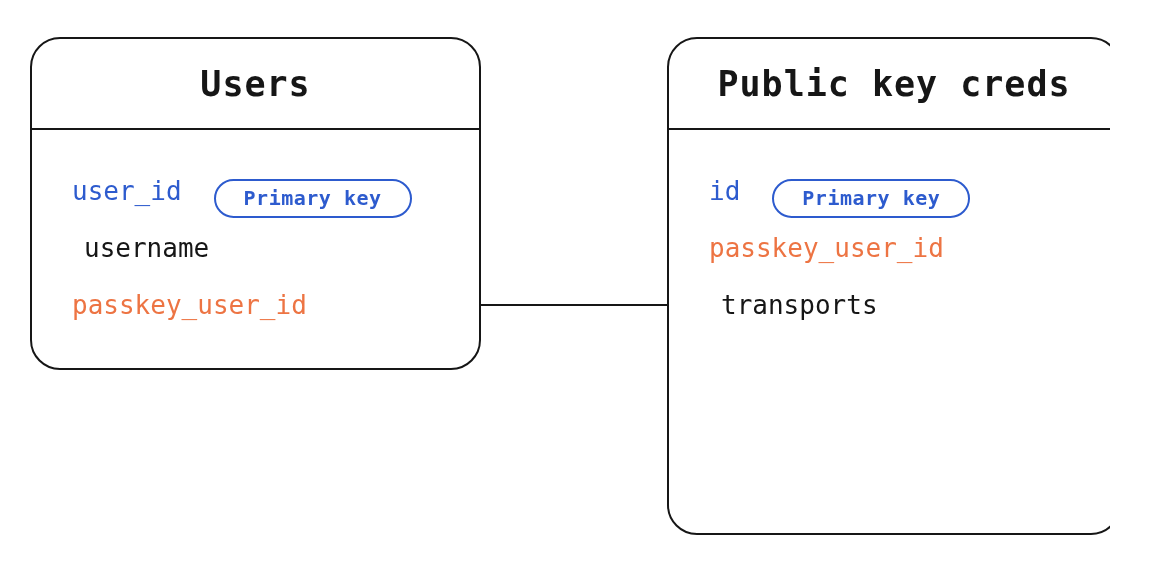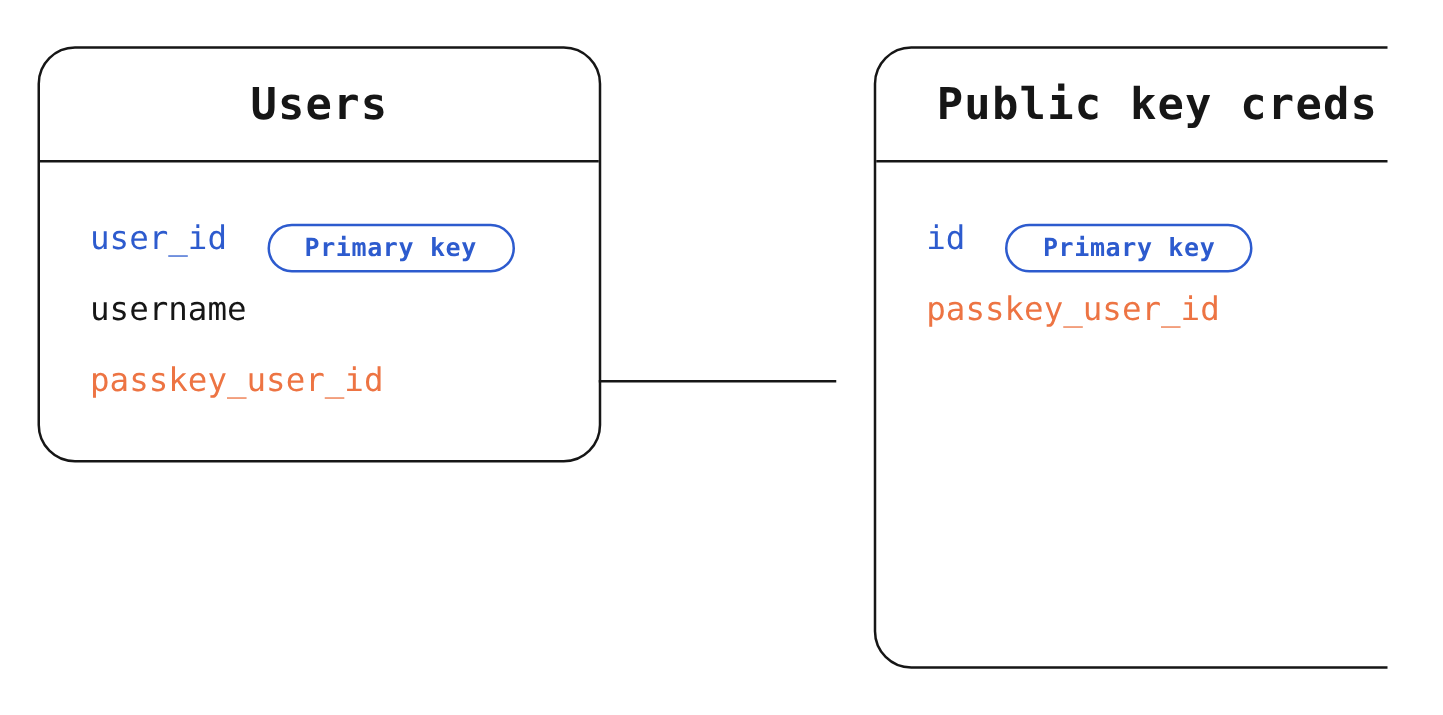--- a/index.html
+++ b/index.html
@@ -26,21 +26,21 @@
     border-radius: 30px;
     box-sizing: border-box;
   }
   .table-box.users {
     left: 30px;
     top: 37px;
     width: 451px;
     height: 333px;
   }
   .table-box.creds {
-    left: 699px;
+    left: 667px;
     top: 37px;
     width: 454px;
     height: 498px;
   }
   .table-header {
     height: 89px;
     border-bottom: 2px solid var(--line-black, #161616);
     display: flex;
     align-items: center;
     justify-content: center;
@@ -55,21 +55,21 @@
   .field-row {
     height: 57px;
     display: flex;
     align-items: center;
   }
   .field-label {
     font-size: 26px;
     white-space: pre;
   }
   .c-primary { color: var(--primary-key-blue, #2d5bce); }
-  .c-default { color: var(--text-black, #161616); }
+  .c-default { color: var(--text-black, #161616); margin-left: 12px; }
   .c-foreign { color: var(--foreign-key-orange, #ed7443); }
   .pk-badge {
     margin-left: 32px;
     display: inline-flex;
     align-items: center;
     justify-content: center;
     border: 2px solid var(--primary-key-blue, #2d5bce);
     border-radius: 999px;
     padding: 5px 28px 6px 28px;
     font-size: 20px;
@@ -114,16 +114,19 @@
   <div class="table-box creds">
     <div class="table-header">Public key creds</div>
     <div class="table-fields">
       <div class="field-row">
         <span class="field-label c-primary">id</span>
         <span class="pk-badge">Primary key</span>
       </div>
       <div class="field-row">
         <span class="field-label c-foreign">passkey_user_id</span>
       </div>
+      <div class="field-row">
+        <span class="field-label c-default">transports</span>
+      </div>
     </div>
   </div>
 
 </div>
 
 </body></html>

